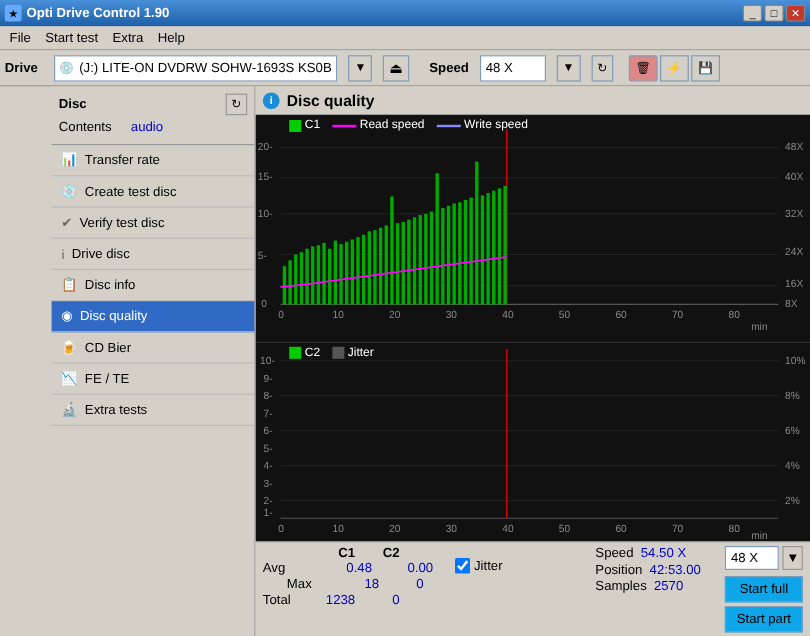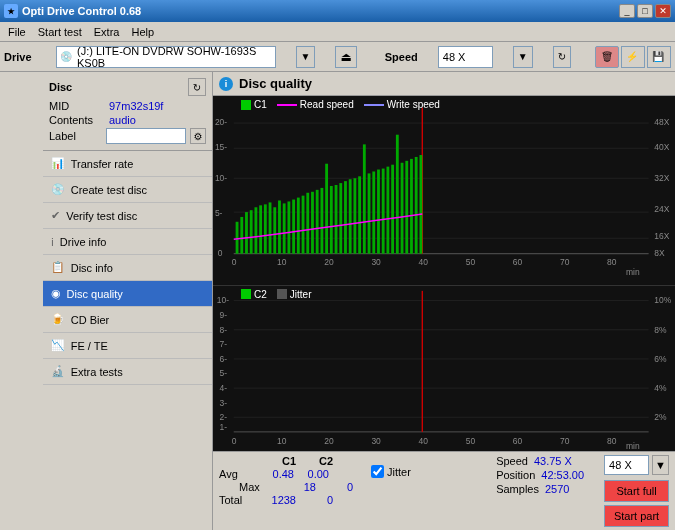--- a/index.html
+++ b/index.html
@@ -11,21 +11,21 @@
     .title-bar-icon { width: 14px; height: 14px; background: #6af; border-radius: 2px; display: inline-flex; align-items: center; justify-content: center; font-size: 8px; color: #000; }
     .title-bar-buttons { display: flex; gap: 2px; }
     .tb-btn { width: 16px; height: 14px; background: #d4d0c8; border: 1px solid #888; display: flex; align-items: center; justify-content: center; font-size: 9px; cursor: pointer; border-radius: 2px; }
     .tb-btn.close { background: #c0392b; color: white; }
 
     
     .menu-bar { background: #d4d0c8; height: 20px; display: flex; align-items: center; padding: 0 2px; border-bottom: 1px solid #999; }
     .menu-item { padding: 2px 6px; font-size: 11px; cursor: pointer; }
 
     
-    .drive-bar { background: #d4d0c8; height: 30px; display: flex; align-items: center; padding: 2px 4px; gap: 20px; border-bottom: 1px solid #999; }
+    .drive-bar { background: #d4d0c8; height: 30px; display: flex; align-items: center; padding: 2px 4px; gap: 9px; border-bottom: 1px solid #999; }
     .drive-label { font-size: 11px; font-weight: bold; margin-right: 4px; }
     .btn-small { height: 22px; background: #d4d0c8; border: 1px solid #7f9db9; padding: 0 4px; cursor: pointer; display: flex; align-items: center; justify-content: center; font-size: 10px; }
     .speed-label { font-size: 11px; font-weight: bold; margin-left: 8px; }
 
     
     .main { display: flex; height: 458px; padding-left: 43px; }
 
     
     .left-panel { width: 170px; background: #d4d0c8; border-right: 1px solid #999; display: flex; flex-direction: column; }
     .disc-section { padding: 6px; border-bottom: 1px solid #999; }
@@ -51,29 +51,29 @@
     .dq-icon { width: 14px; height: 14px; background: #1a8cd8; border-radius: 50%; display: flex; align-items: center; justify-content: center; color: white; font-size: 9px; font-weight: bold; }
     .dq-title { font-size: 13px; font-weight: bold; color: #000; }
 
     
     .top-chart { background: #111; position: relative; height: 220px; border-bottom: 1px solid #444; }
     .bottom-chart { background: #111; position: relative; height: 190px; }
 
     
     .chart-svg { width: 100%; height: 100%; }
     .legend-item { display: flex; align-items: center; gap: 3px; font-size: 10px; color: white; }
-    .btn-start { height: 22px; background: #ef4444; border: 1px solid #7f9db9; padding: 0 8px; font-size: 11px; cursor: pointer; }
+    .btn-start { height: 22px; background: #0ea5e9; border: 1px solid #7f9db9; padding: 0 8px; font-size: 11px; cursor: pointer; }
   </style>
 </head>
 <body>
 
 <div class="title-bar">
   <div class="title-bar-text">
     <span class="title-bar-icon">★</span>
-    <span>Opti Drive Control 0.68</span>
+    <span>Opti Drive Control 1.90</span>
   </div>
   <div class="title-bar-buttons">
     <div class="tb-btn">_</div>
     <div class="tb-btn">□</div>
     <div class="tb-btn close">✕</div>
   </div>
 </div>
 
 <div class="menu-bar">
   <span class="menu-item">File</span>
@@ -106,49 +106,40 @@
 <div class="main">
 
   <div class="left-panel">
 
     <div class="disc-section">
       <div class="disc-header">
         <span class="disc-title">Disc</span>
         <div class="disc-refresh">↻</div>
       </div>
       <div class="disc-row">
-        <span class="disc-key">MID</span>
-        <span class="disc-val">97m32s19f</span>
-      </div>
-      <div class="disc-row">
         <span class="disc-key">Contents</span>
         <span class="disc-val">audio</span>
       </div>
-      <div class="disc-label-row">
-        <span class="disc-key">Label</span>
-        <input class="disc-label-input" type="text" value="" style="">
-        <div class="disc-label-btn">⚙</div>
-      </div>
     </div>
 
     <div class="nav-item">
       <span style="color:#666;">📊</span>
       <span>Transfer rate</span>
     </div>
     <div class="nav-item">
       <span style="color:#666;">💿</span>
       <span>Create test disc</span>
     </div>
     <div class="nav-item">
       <span style="color:#666;">✔</span>
       <span>Verify test disc</span>
     </div>
     <div class="nav-item">
       <span style="color:#666;">ℹ</span>
-      <span>Drive info</span>
+      <span>Drive disc</span>
     </div>
     <div class="nav-item">
       <span style="color:#666;">📋</span>
       <span>Disc info</span>
     </div>
     <div class="nav-item active">
       <span>◉</span>
       <span>Disc quality</span>
     </div>
     <div class="nav-item">
@@ -333,21 +324,21 @@
 
     <div style="background:#d4d0c8;padding:3px 6px;border-top:1px solid #999;">
       <div style="display:flex;align-items:flex-start;gap:8px;">
 
         <div>
           <div style="display:flex;gap:2px;margin-bottom:1px;">
             <span style="font-size:11px;width:40px;"></span>
             <span style="font-size:11px;font-weight:bold;width:35px;text-align:right;">C1</span>
             <span style="font-size:11px;font-weight:bold;width:35px;text-align:right;">C2</span>
           </div>
-          <div style="display:flex;gap:0;margin-bottom:1px;align-items:center;">
+          <div style="display:flex;gap:16px;margin-bottom:1px;align-items:center;">
             <span style="font-size:11px;width:40px;">Avg</span>
             <span style="font-size:11px;color:#0000cc;width:35px;text-align:right;">0.48</span>
             <span style="font-size:11px;color:#0000cc;width:35px;text-align:right;">0.00</span>
           </div>
           <div style="display:flex;gap:2px;margin-bottom:1px;margin-left:20px;">
             <span style="font-size:11px;width:40px;">Max</span>
             <span style="font-size:11px;color:#0000cc;width:35px;text-align:right;">18</span>
             <span style="font-size:11px;color:#0000cc;width:35px;text-align:right;">0</span>
           </div>
           <div style="display:flex;gap:2px;">
@@ -359,21 +350,21 @@
 
         <div style="display:flex;align-items:center;margin-top:10px;margin-left:10px;">
           <input type="checkbox" checked="" style="margin-right: 3px;">
           <span style="font-size:11px;">Jitter</span>
         </div>
 
         <div style="margin-left:auto;display:flex;gap:20px;align-items:flex-start;">
           <div>
             <div style="display:flex;gap:6px;margin-bottom:2px;">
               <span style="font-size:11px;">Speed</span>
-              <span style="font-size:11px;color:#0000cc;">43.75 X</span>
+              <span style="font-size:11px;color:#0000cc;">54.50 X</span>
             </div>
             <div style="display:flex;gap:6px;margin-bottom:2px;">
               <span style="font-size:11px;">Position</span>
               <span style="font-size:11px;color:#0000cc;">42:53.00</span>
             </div>
             <div style="display:flex;gap:6px;">
               <span style="font-size:11px;">Samples</span>
               <span style="font-size:11px;color:#0000cc;">2570</span>
             </div>
           </div>

